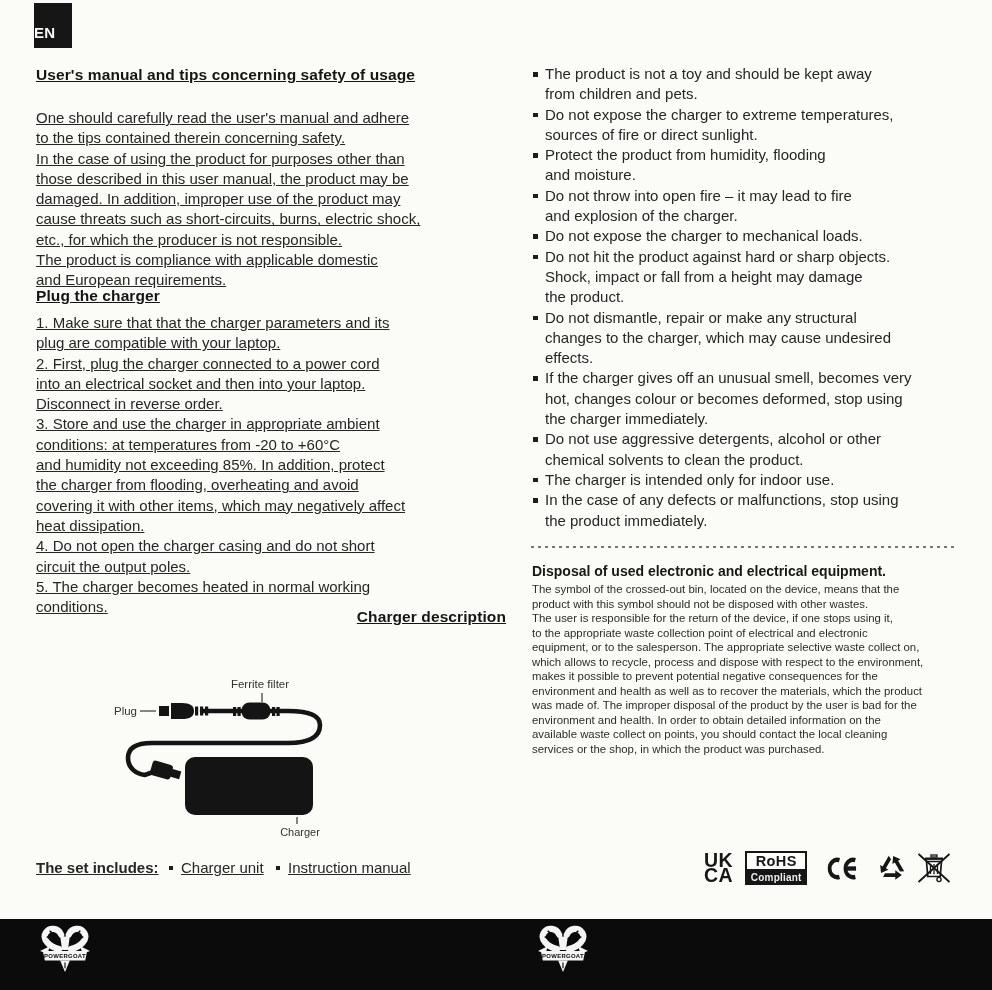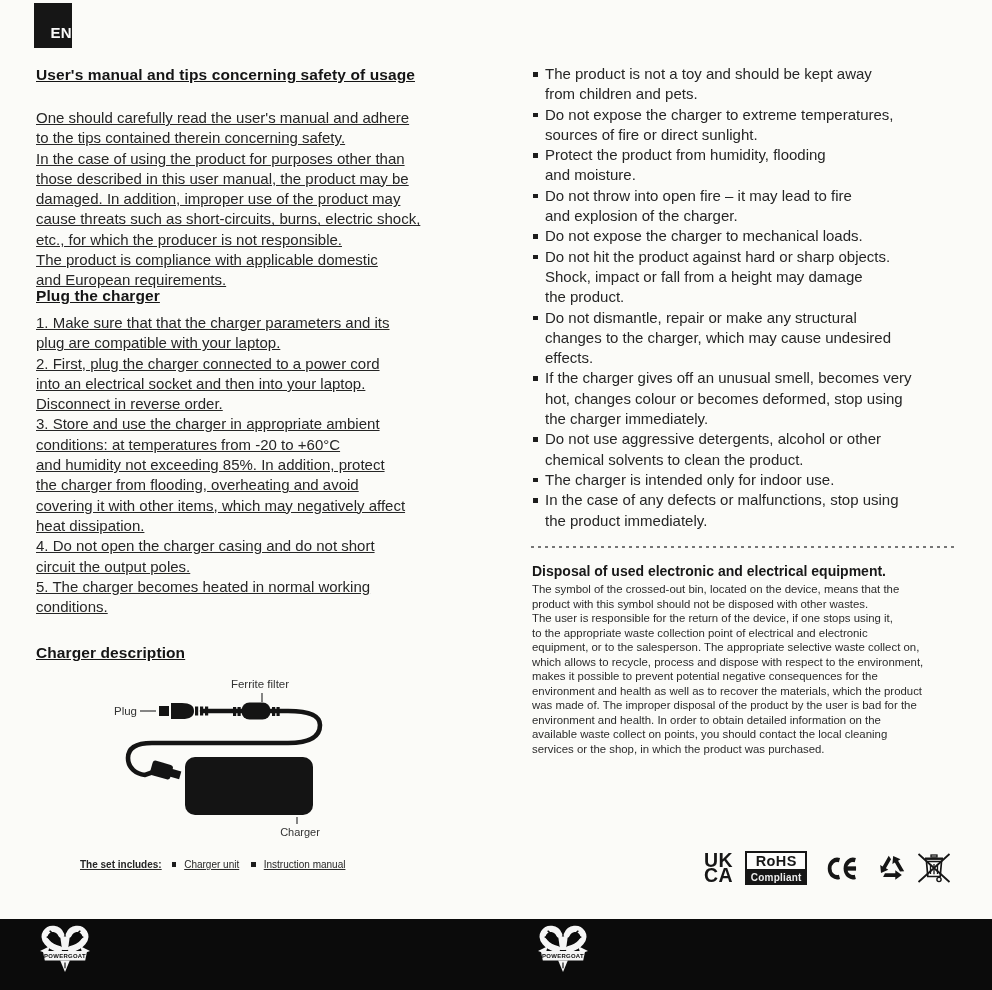--- a/index.html
+++ b/index.html
@@ -8,21 +8,21 @@
     position:relative;width:992px;height:990px;margin:0 auto;
     background:#fbfbf8;overflow:hidden;
     font-family:"Liberation Sans","DejaVu Sans",sans-serif;
     color:#242424;
   }
   .abs{position:absolute;}
   
   .lang-badge{
     left:34px;top:3px;width:38px;height:45px;background:#161616;
     color:#fafafa;font-weight:bold;font-size:15px;
-    display:flex;align-items:flex-end;justify-content:flex-end;padding-bottom:7px;box-sizing:border-box;
+    display:flex;align-items:flex-end;justify-content:flex-start;padding-bottom:7px;box-sizing:border-box;
     letter-spacing:0.3px;
   }
   .sec-h{font-size:15.5px;font-weight:bold;color:#151515;letter-spacing:0.1px;}
   .body-txt{font-size:15px;line-height:20.3px;white-space:pre-line;color:#262626;}
   
   .left-col-x{left:36px;width:470px;text-decoration:underline;}
   .right-col-x{left:532px;width:428px;}
   
   ul.remarks{list-style:none;margin:0;padding:0;}
   ul.remarks li{
@@ -37,21 +37,21 @@
     display:inline-block;width:4.5px;height:4.5px;background:#1d1d1d;
     vertical-align:middle;margin:0 8px 2px 10px;
   }
   .dashed-divider{
     left:531px;top:546px;width:424px;height:2px;
     background:repeating-linear-gradient(90deg,#767676 0 3.5px,transparent 3.5px 7px);
   }
   .disposal-h{font-size:14px;font-weight:bold;color:#181818;}
   .disposal-body{font-size:11.4px;line-height:14.5px;white-space:pre-line;color:#2b2b2b;}
   
-  .set-line{font-size:10px;color:#262626;margin-left:44px;}
+  .set-line{font-size:15px;color:#262626;}
   .set-line .lbl{font-weight:bold;}
   .set-line .inc{margin-right:2px;}
   
   .marks-row{left:704px;top:851px;display:flex;align-items:center;}
   .ukca{font-size:19.5px;font-weight:bold;line-height:15.5px;letter-spacing:0.5px;color:#161616;text-align:left;}
   .ukca span{display:block;}
   .rohs{width:62px;margin-left:12px;box-sizing:border-box;}
   .rohs .top{
     border:2.5px solid #161616;background:#fcfcfb;color:#161616;
     font-size:14.5px;font-weight:bold;text-align:center;line-height:16px;letter-spacing:0.4px;
@@ -105,21 +105,21 @@
 conditions: at temperatures from -20 to +60°C
 and humidity not exceeding 85%. In addition, protect
 the charger from flooding, overheating and avoid
 covering it with other items, which may negatively affect
 heat dissipation.
 4. Do not open the charger casing and do not short
 circuit the output poles.
 5. The charger becomes heated in normal working
 conditions.</div>
 
-  <div class="abs left-col-x sec-h" style="top:644px;">Charger description</div>
+  <div class="abs left-col-x sec-h" style="top:608px;text-align:right;">Charger description</div>
 
   <svg class="abs diagram-svg" width="440" height="188" viewBox="0 0 440 188">
 
     <text x="230" y="33" font-size="11.5" text-anchor="middle">Ferrite filter</text>
     <line x1="232" y1="38" x2="232" y2="47" stroke="#444" stroke-width="1.3"></line>
     <text x="107" y="60" font-size="11.5" text-anchor="end">Plug</text>
     <line x1="110" y1="56" x2="126" y2="56" stroke="#444" stroke-width="1.3"></line>
 
     <path d="M 172 56 H 258 C 277 56 290 60 290 70 C 290 83 277 88 258 88 H 122 C 104 88 98 94 98 103 C 98 113 106 119 115 120 L 126 116" fill="none" stroke="#141414" stroke-width="4.6" stroke-linecap="round"></path>
 

